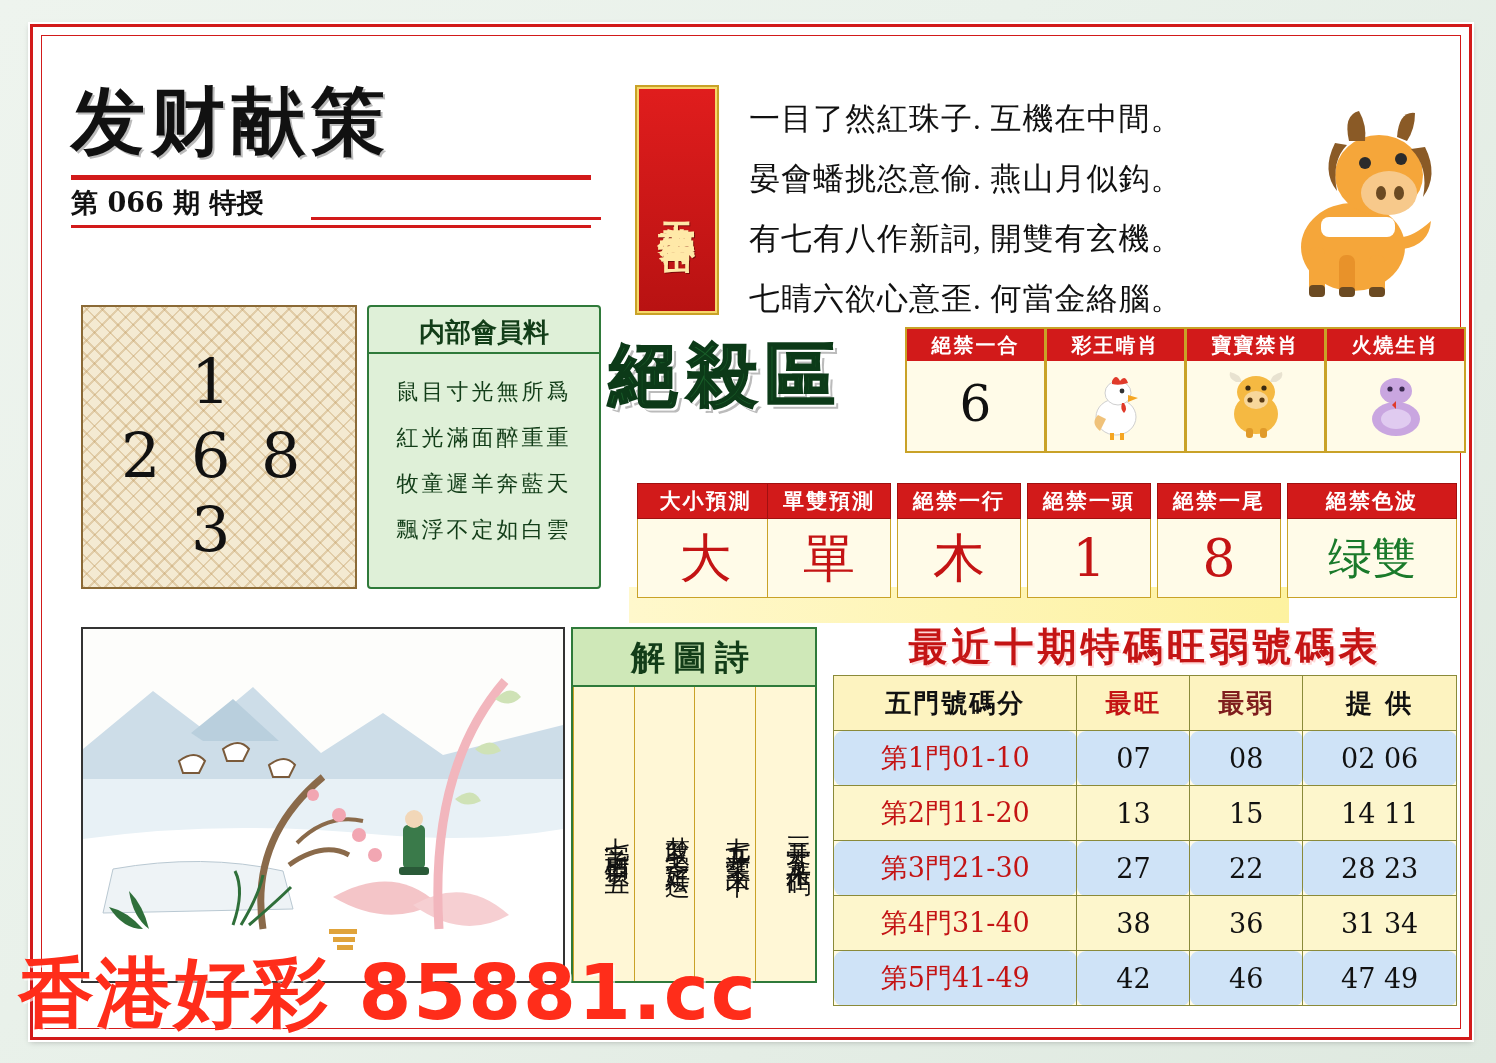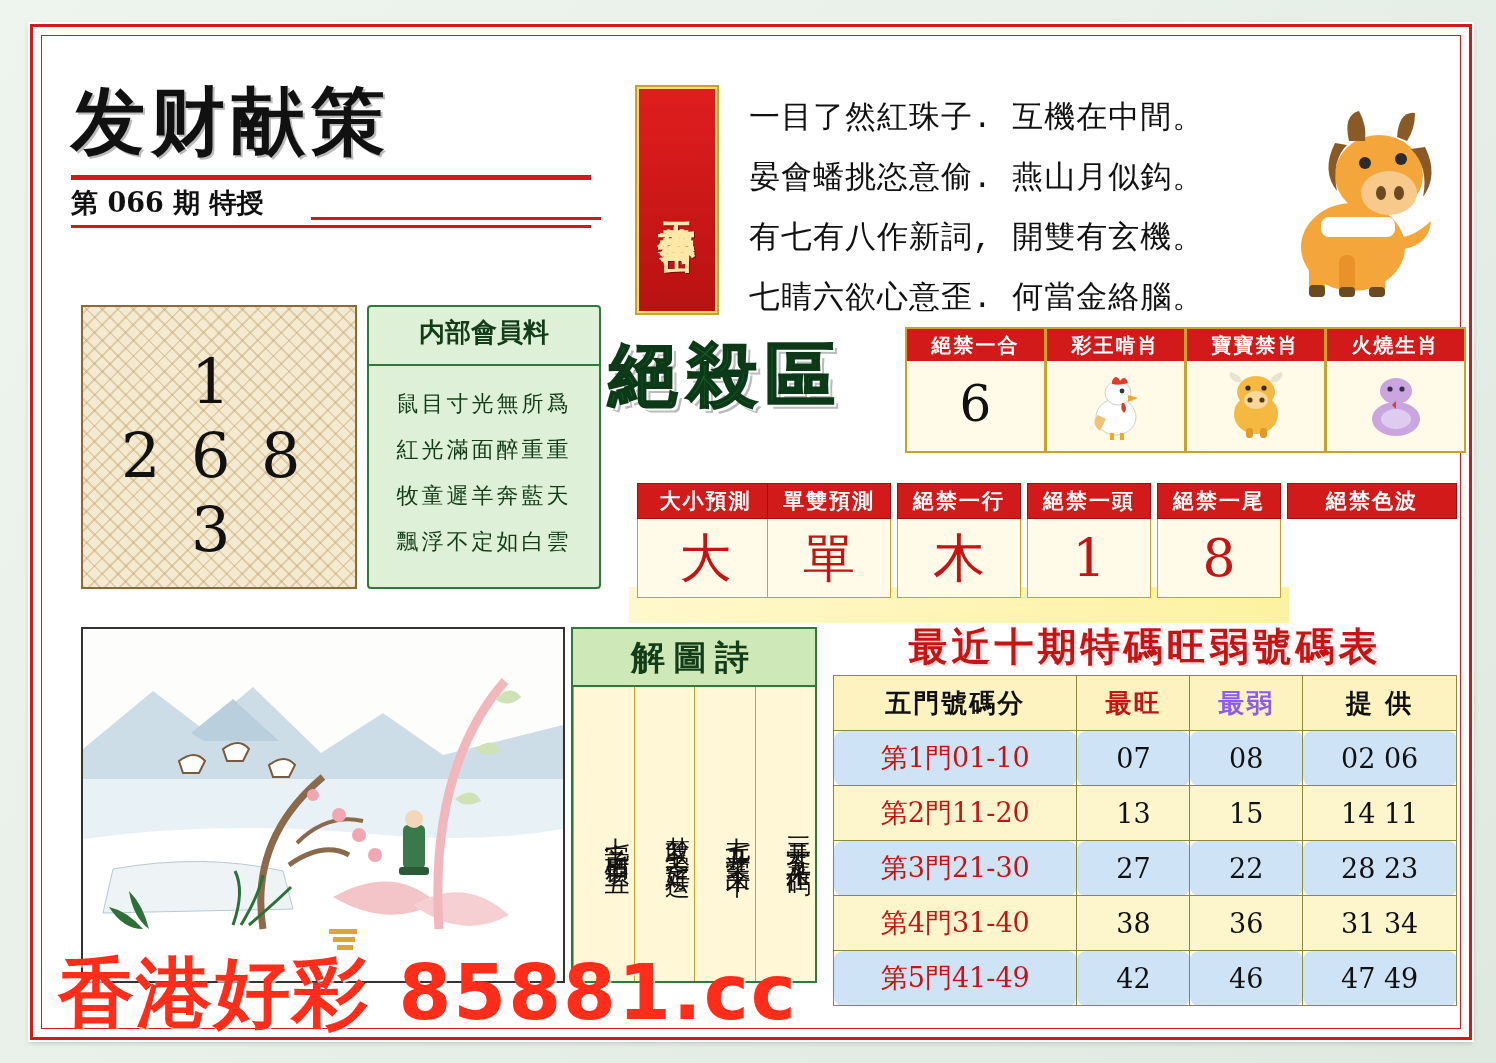--- a/index.html
+++ b/index.html
@@ -66,21 +66,21 @@
   .tianshu span{
     writing-mode:vertical-rl;
     font-family:"DejaVu Serif","Liberation Serif",serif;
     font-weight:bold;font-size:37px;color:#ffe9a8;letter-spacing:4px;
     text-shadow:1px 1px 0 #7a0a0a;
   }
 
   
   .poem{
     position:absolute;left:716px;top:62px;width:540px;
-    font-family:Liberation Mono, monospace;
+    font-family:Liberation Serif, serif;
     font-size:31px;color:#111;line-height:60px;letter-spacing:1px;
   }
   .poem div{white-space:nowrap;}
 
   
   .horse{position:absolute;left:1228px;top:70px;width:190px;height:210px;}
 
   
   .numpad{
     position:absolute;left:48px;top:278px;width:272px;height:280px;
@@ -102,21 +102,21 @@
   .n5{left:108px;top:186px;}
 
   
   .member{
     position:absolute;left:334px;top:278px;width:230px;height:280px;
     background:#dff0d8;border:2px solid #2f7a3a;border-radius:4px;
   }
   .member-title{
     text-align:center;font-family:"DejaVu Serif","Liberation Serif",serif;
     font-weight:bold;font-size:26px;color:#123d18;margin-top:8px;
-    border-bottom:2px solid #2f7a3a;padding-bottom:14px;
+    border-bottom:2px solid #2f7a3a;padding-bottom:2px;
   }
   .member-lines{padding:15px 6px 0 6px;}
   .member-lines div{
     font-family:"DejaVu Serif","Liberation Serif",serif;
     font-size:22px;color:#123d18;text-align:center;line-height:46px;
     letter-spacing:3px;white-space:nowrap;
   }
 
   
   .jssq{
@@ -205,33 +205,33 @@
   table.hot{
     position:absolute;left:800px;top:648px;width:624px;
     border-collapse:collapse;background:#fffbe8;
   }
   table.hot th,table.hot td{
     border:1px solid #8a8a3a;height:52px;text-align:center;
     font-family:"DejaVu Serif","Liberation Serif",serif;font-size:27px;color:#111;
   }
   table.hot th{background:#fdf3c0;font-size:26px;letter-spacing:2px;}
   table.hot th.c2{color:#c41414;}
-  table.hot th.c3{color:#8b5cf6;}
+  table.hot th.c3{color:#7f1d1d;}
   table.hot td.lbl{font-size:27px;letter-spacing:0;}
   .row-blue td{background:#cfe3f7;border-radius:9px;}
   .row-yellow td{background:#fdf6cc;}
   .row-blue td.lbl,.row-yellow td.lbl{color:#c41414;}
 
   
   .watermark{
     position:absolute;left:18px;top:938px;width:960px;height:110px;
     font-family:"DejaVu Sans","Liberation Sans",sans-serif;
     font-weight:bold;font-size:76px;color:#ff2d1a;letter-spacing:2px;
     text-shadow:2px 2px 0 rgba(255,255,255,.6);
-    white-space:nowrap;line-height:110px;margin-left:40px;
+    white-space:nowrap;line-height:110px;
   }
 </style>
 </head>
 <body>
 
 <div id="page">
   <div class="poster">
     <div class="inner-frame"></div>
 
     <div class="masthead">
@@ -373,20 +373,21 @@
       <div class="pcol pc4">
         <div class="pred-hd">絕禁一頭</div>
         <div class="pred-bd">1</div>
       </div>
       <div class="pcol pc5">
         <div class="pred-hd">絕禁一尾</div>
         <div class="pred-bd">8</div>
       </div>
       <div class="pcol pc6">
         <div class="pred-hd">絕禁色波</div>
+        <div class="pred-bd green">绿雙</div>
       </div>
     </div>
 
     <div class="picture">
       <svg width="480" height="352" viewBox="0 0 480 352">
         <rect x="0" y="0" width="480" height="352" fill="#fdfdfb"></rect>
         <path d="M0 120 L70 62 L120 100 L170 58 L238 124 L300 84 L360 126 L480 96 L480 170 L0 170z" fill="#cddde8"></path>
         <path d="M60 72 L108 104 L150 70 L196 112 L120 112z" fill="#b9cfdd"></path>
         <rect x="0" y="150" width="480" height="70" fill="#e8f1f6"></rect>
         <path d="M0 210 Q140 190 300 206 Q400 214 480 200 L480 352 L0 352z" fill="#ffffff"></path>

